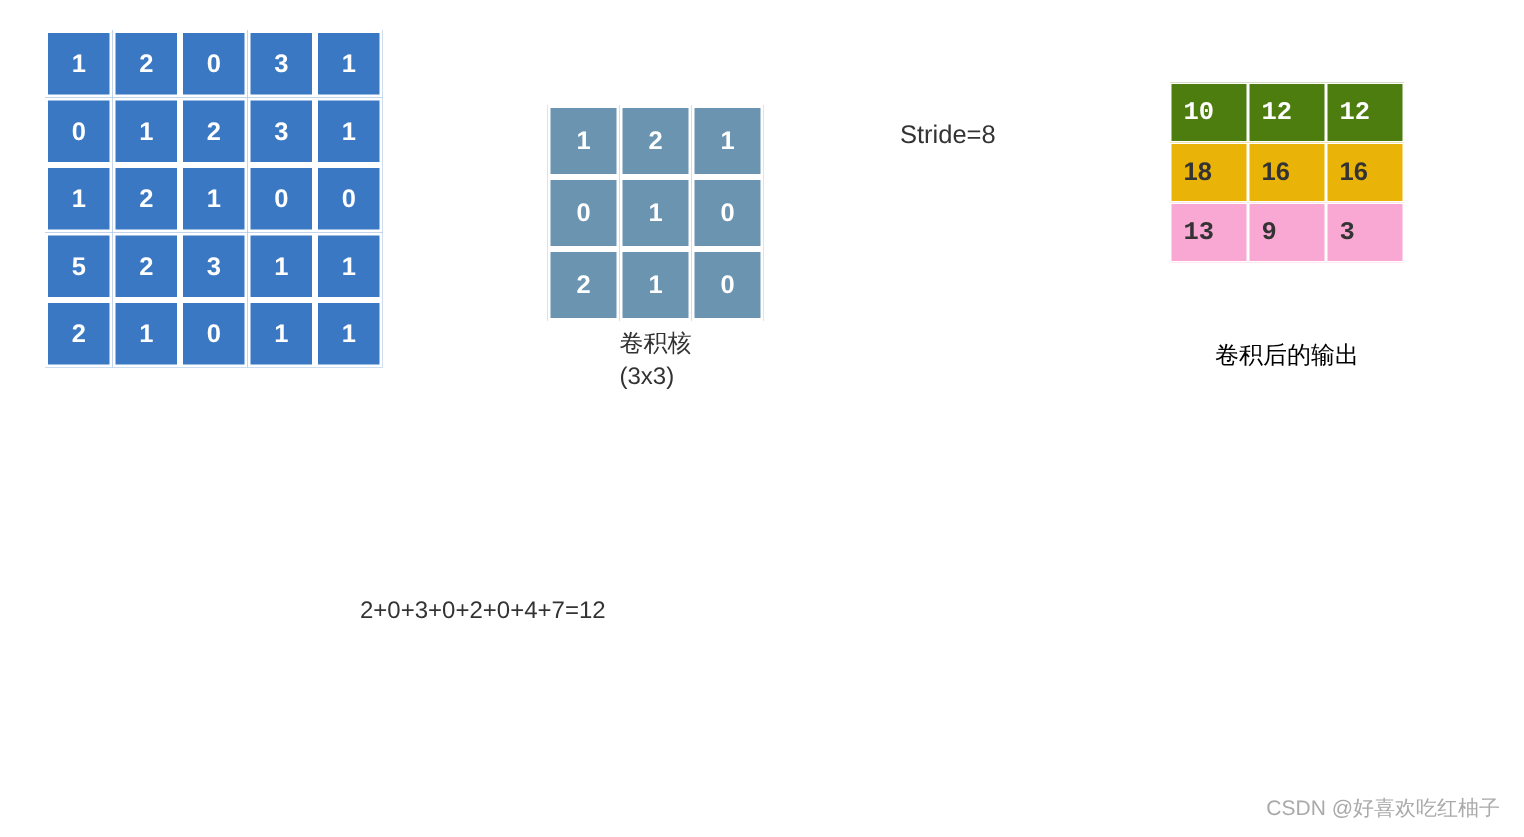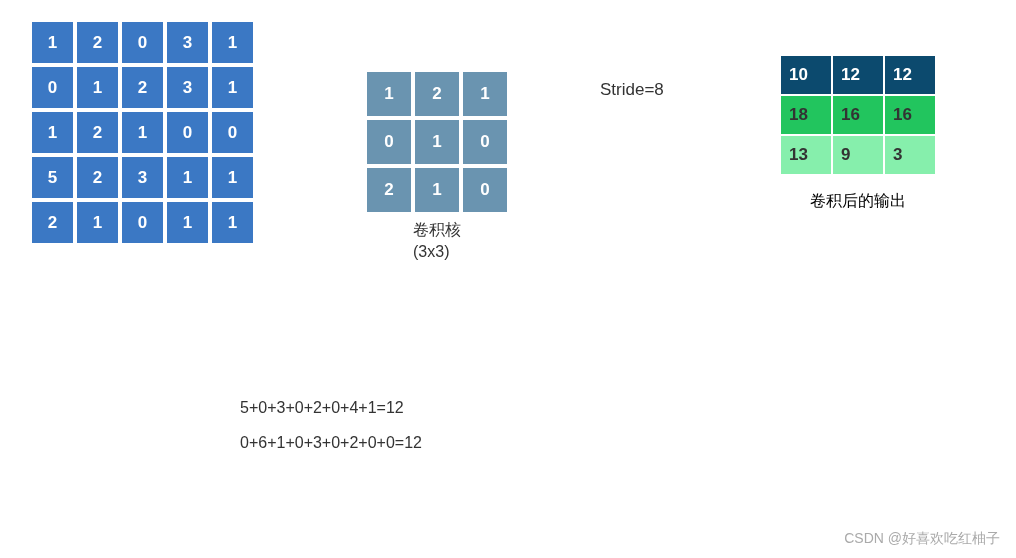--- a/index.html
+++ b/index.html
@@ -38,25 +38,25 @@
       background: #3b78c4;
       color: #fff;
       border: 2px solid #fff;
     }
     .cell-kernel {
       background: #6a94b0;
       color: #fff;
       border: 2px solid #fff;
     }
     .grid-3o .cell { font-weight: 600; justify-content:flex-start; padding-left:8px; border:1px solid #fff;}
-    .out-hl { background:#0c4a6e; color:#fff; }
-    .out-mid { background:#22c55e; color:#333; }
-    .out-light { background:#86efac; color:#333; }
+    .out-hl { background:#4d7c0f; color:#fff;font-family:Liberation Mono, monospace; }
+    .out-mid { background:#eab308; color:#333; }
+    .out-light { background:#f9a8d4; color:#333;font-family:Liberation Mono, monospace; }
     .caption { margin-top: 5px; text-align: left; font-size: 16px; color: #333; line-height: 1.4; }
-    .caption-out { margin-top:16px; font-size:16px; }
+    .caption-out { margin-top:52px; font-size:16px; }
     .equations {
       position: absolute;
       left: 210px;
       top: 390px;
       font-size: 16px;
       color: #333;
       line-height: 2.2;
     }
     .equations div:nth-child(1){ padding-left:30px;}
     .equations div:nth-child(2){ padding-left:30px;}
@@ -129,17 +129,16 @@
       <div class="cell out-mid">16</div>
       <div class="cell out-mid">16</div>
       <div class="cell out-light">13</div>
       <div class="cell out-light">9</div>
       <div class="cell out-light">3</div>
     </div>
   <div class="caption-out">卷积后的输出</div>
 </div>
 
 <div class="equations" id="equations">
-    <div>5+0+3+0+2+0+4+1=12</div>
-    <div>0+6+1+0+3+0+2+0+0=12</div>
+    <div>2+0+3+0+2+0+4+7=12</div>
   </div>
 
 <div class="watermark">CSDN @好喜欢吃红柚子</div>
 
 </body></html>

